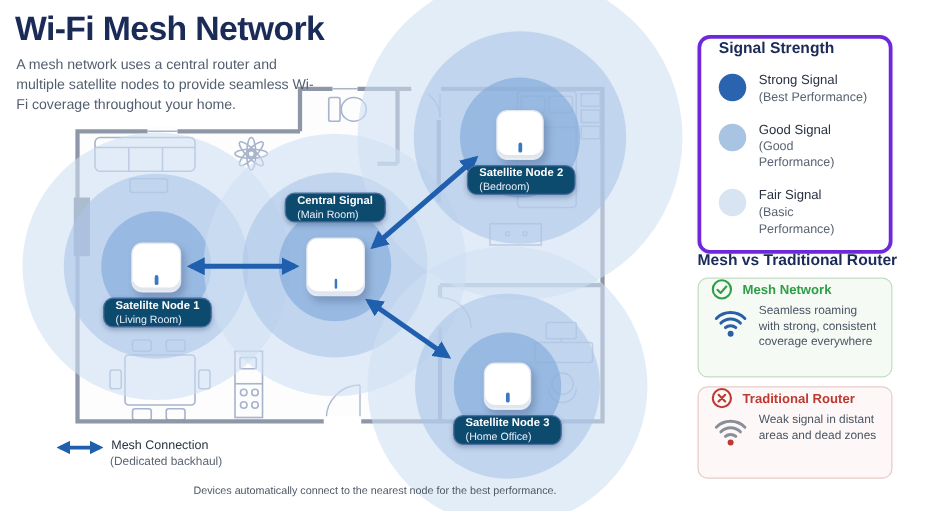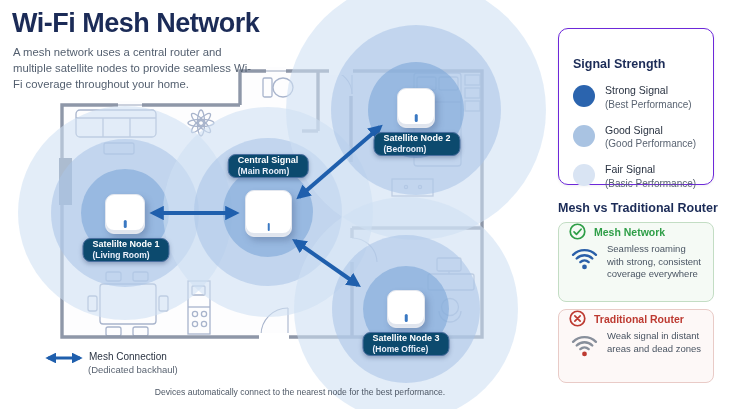--- a/index.html
+++ b/index.html
@@ -18,31 +18,31 @@
   .device { position:absolute; background:#ffffff; border:1px solid #e3e7ef; border-radius:9px;
     box-shadow: 3px 4px 6px rgba(70,90,130,.35), inset 0 -3px 0 rgba(198,208,224,.55); }
   .device .tick { position:absolute; bottom:5px; left:50%; transform:translateX(-50%);
     width:2.5px; height:8px; background:#3a78c2; border-radius:1.5px; }
 
   
   .nodelabel { position:absolute; transform:translateX(-50%); background:#0c4a6e;
     border:1px solid #4a6fa0; color:#ffffff; border-radius:8px; padding:0 9px;
     text-align:left; box-shadow:0 2px 4px rgba(40,60,100,.35); white-space:nowrap; }
   .nodelabel .l1 { font-size:9px; font-weight:700; line-height:1.25; }
-  .nodelabel .l2 { font-size:8.5px; font-weight:700; line-height:1.25; color:#e9effa; }
+  .nodelabel .l2 { font-size:8.5px; font-weight:400; line-height:1.25; color:#e9effa; }
 
   
   .legend-label { position:absolute; left:89px; top:351px; font-size:10px; font-weight:400; color:#2b3443; }
   .legend-sub   { position:absolute; left:88px; top:364px; font-size:9.5px; color:#5a6472; }
   .caption { position:absolute; left:55px; top:387px; width:490px; text-align:center;
     font-size:8.6px; color:#4e5866; }
 
   
-  .signal-card { position:absolute; left:558px; top:28px; width:156px; height:157px;
-    background:#ffffff; border:1px solid #6d28d9; border-radius:10px; padding:28px 14px;
+  .signal-card { position:absolute; left:558px; top:28px; width:156px; height:175px;
+    background:#ffffff; border:3px solid #6d28d9; border-radius:10px; padding:0 14px;
     box-shadow:0 1px 3px rgba(60,70,90,.08); }
   .signal-title { font-size:12.5px; font-weight:800; color:#1b2b57; margin-bottom:13px; }
   .sig-item { display:flex; align-items:flex-start; gap:10px; margin-bottom:13px; }
   .swatch { width:22px; height:22px; border-radius:50%; flex:0 0 auto; margin-top:1px; }
   .sw-strong { background:#2b64ae; }
   .sw-good   { background:#a9c3e2; }
   .sw-fair   { background:#d9e4f3; }
   .sig-l1 { font-size:10.5px; font-weight:400; color:#2a3342; line-height:1.3; }
   .sig-l2 { font-size:10px; color:#5a6472; line-height:1.3; }
 

